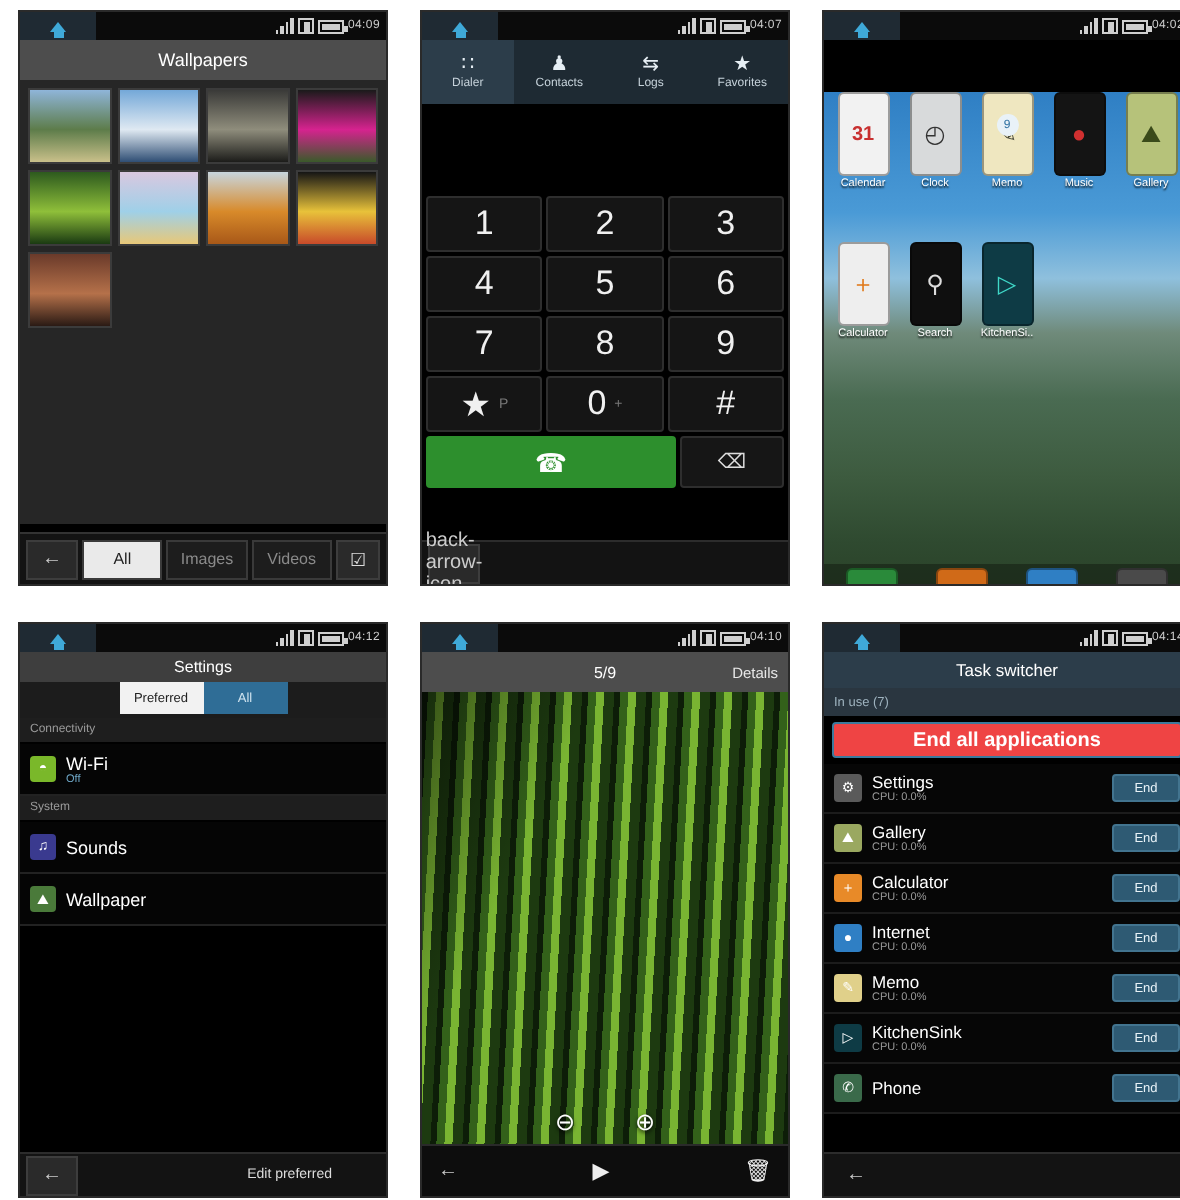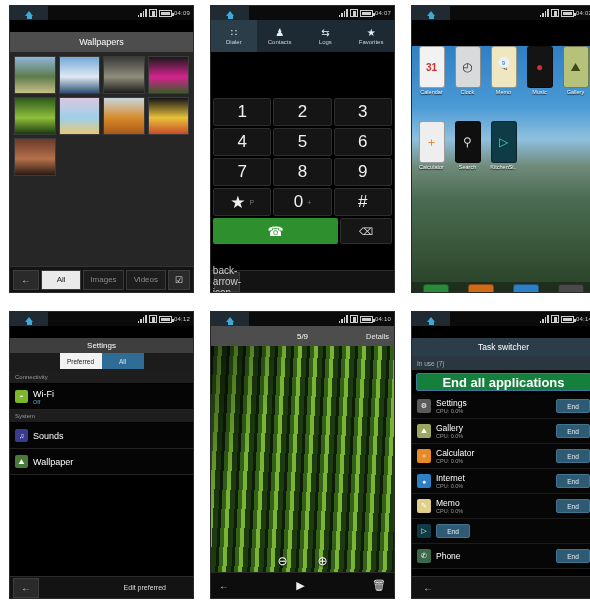--- a/index.html
+++ b/index.html
@@ -49,21 +49,21 @@
   .ico-sim:after{content:"";position:absolute;left:2px;top:1px;width:3px;height:5px;background:#cfcfcf;}
   .ico-batt { width: 13px; height: 7px; border: 1px solid #cfcfcf; position: relative; }
   .ico-batt:before{content:"";position:absolute;left:1px;top:1px;bottom:1px;right:1px;background:#cfcfcf;}
   .ico-batt:after{content:"";position:absolute;right:-3px;top:2px;width:2px;height:3px;background:#cfcfcf;}
   .sb-time { color: #cfcfcf; font-size: 6px; letter-spacing: .2px; }
 
   
   .titlebar {
     height: 20px; background: #4d4d4d;
     display: flex; align-items: center; justify-content: center;
-    color: #fff; font-size: 9px; margin-top: 12px;
+    color: #fff; font-size: 9px;
   }
 
   
   .wp-grid {
     padding: 4px 4px; display: grid;
     grid-template-columns: repeat(4, 1fr); gap: 3px;
     background: #262626; height: 222px; align-content: start;
   }
   .wp-thumb { height: 38px; border: 1px solid #3b3b3b; background-size: cover; }
   .wp-bottom {
@@ -189,23 +189,23 @@
     border-top: 1px solid #2a2a2a;
   }
   .gv-bottom .sp { flex: 1; }
 
   
   .ts-inuse {
     height: 14px; background: #2a3640; color: #9fb3bf; font-size: 6.5px;
     display: flex; align-items: center; padding-left: 5px;
   }
   .ts-endall {
-    height: 18px; margin: 3px 4px; background: #15803d; border: 1px solid #3d7a9d;
+    height: 18px; margin: 3px 4px; background: #ef4444; border: 1px solid #3d7a9d;
     border-radius: 2px; display: flex; align-items: center; justify-content: center;
-    color: #fff; font-size: 13px; font-weight: bold;
+    color: #fff; font-size: 10px; font-weight: bold;
   }
   .ts-row {
     height: 25px; border-bottom: 1px solid #1c1c1c; display: flex;
     align-items: center; padding: 0 5px; gap: 5px; background: #060606;
   }
   .ts-ico { width: 14px; height: 14px; border-radius: 2px; display: flex;
     align-items: center; justify-content: center; font-size: 7px; color: #fff; }
   .ts-txt { flex: 1; display: flex; flex-direction: column; }
   .ts-name { font-size: 8.5px; color: #fff; }
   .ts-cpu { font-size: 5.5px; color: #9a9a9a; }
@@ -561,20 +561,24 @@
         <div class="ts-row">
           <div class="ts-ico" style="background: rgb(224, 208, 138);">✎</div>
           <div class="ts-txt">
             <div class="ts-name">Memo</div>
             <div class="ts-cpu">CPU: 0.0%</div>
           </div>
           <div class="ts-end">End</div>
         </div>
         <div class="ts-row">
           <div class="ts-ico" style="background: rgb(14, 59, 69);">▷</div>
+          <div class="ts-txt">
+            <div class="ts-name">KitchenSink</div>
+            <div class="ts-cpu">CPU: 0.0%</div>
+          </div>
           <div class="ts-end">End</div>
         </div>
         <div class="ts-row">
           <div class="ts-ico" style="background: rgb(58, 106, 74);">✆</div>
           <div class="ts-txt">
             <div class="ts-name">Phone</div>
           </div>
           <div class="ts-end">End</div>
         </div>
       </div>

